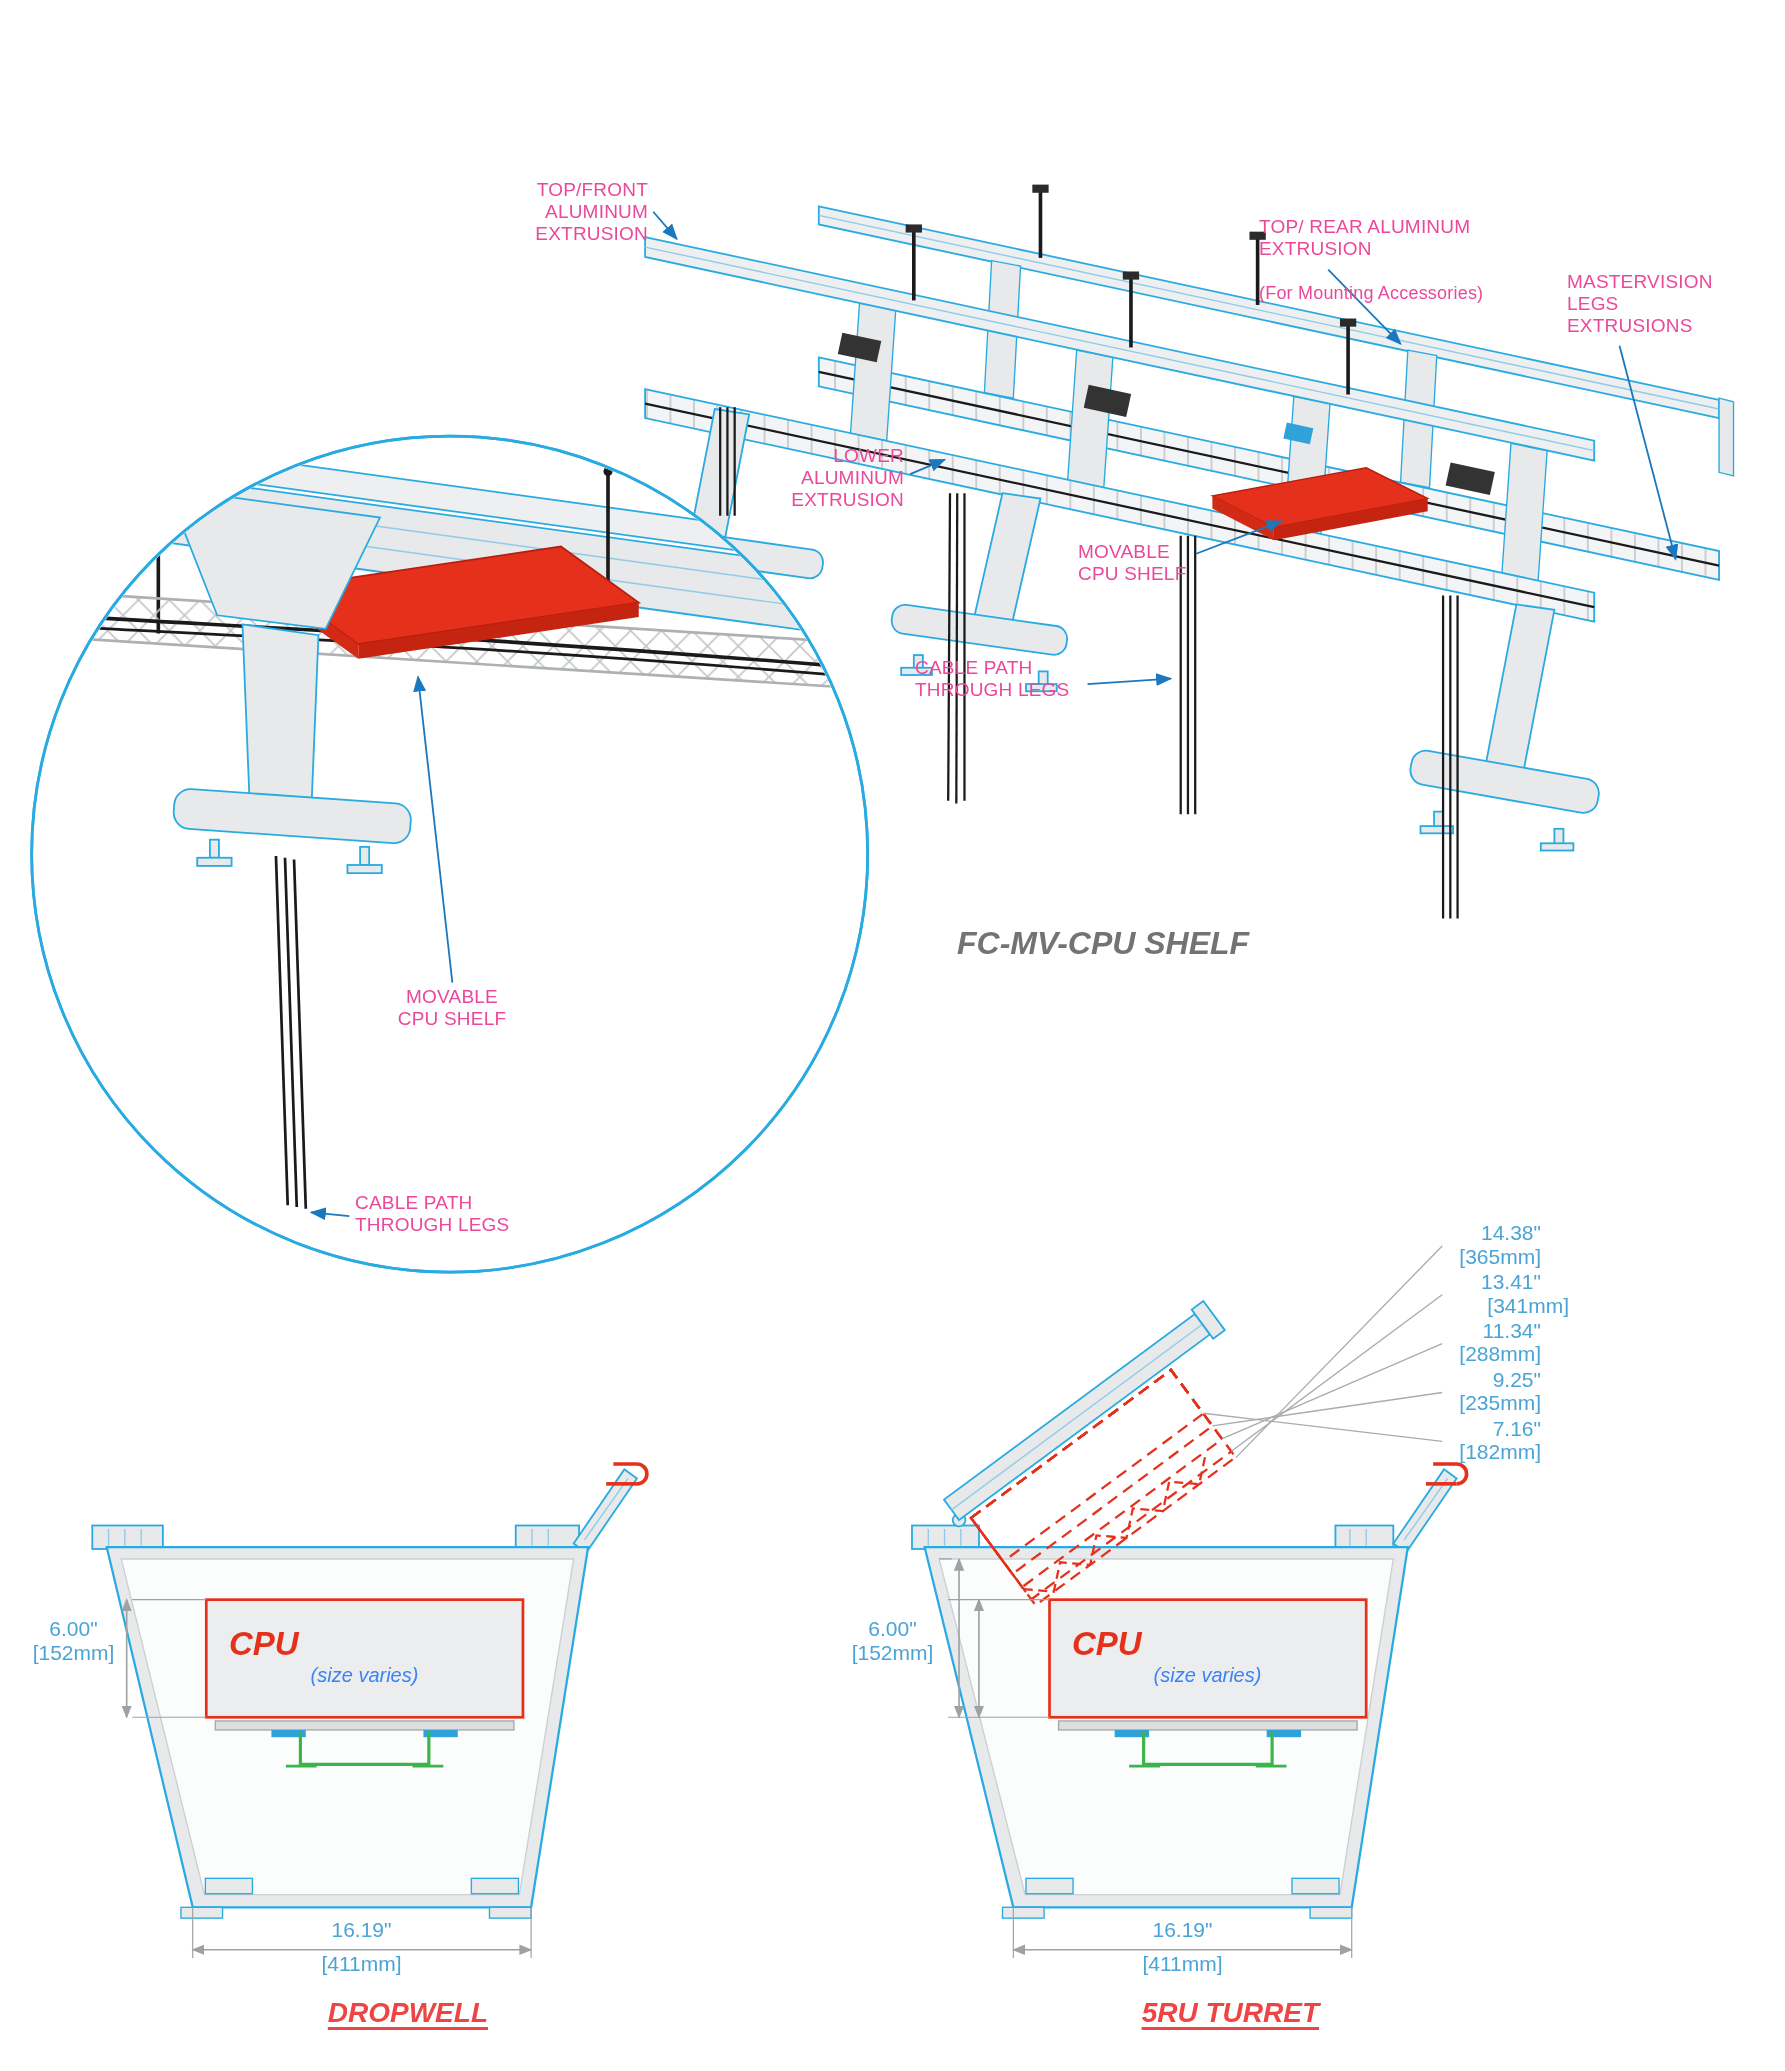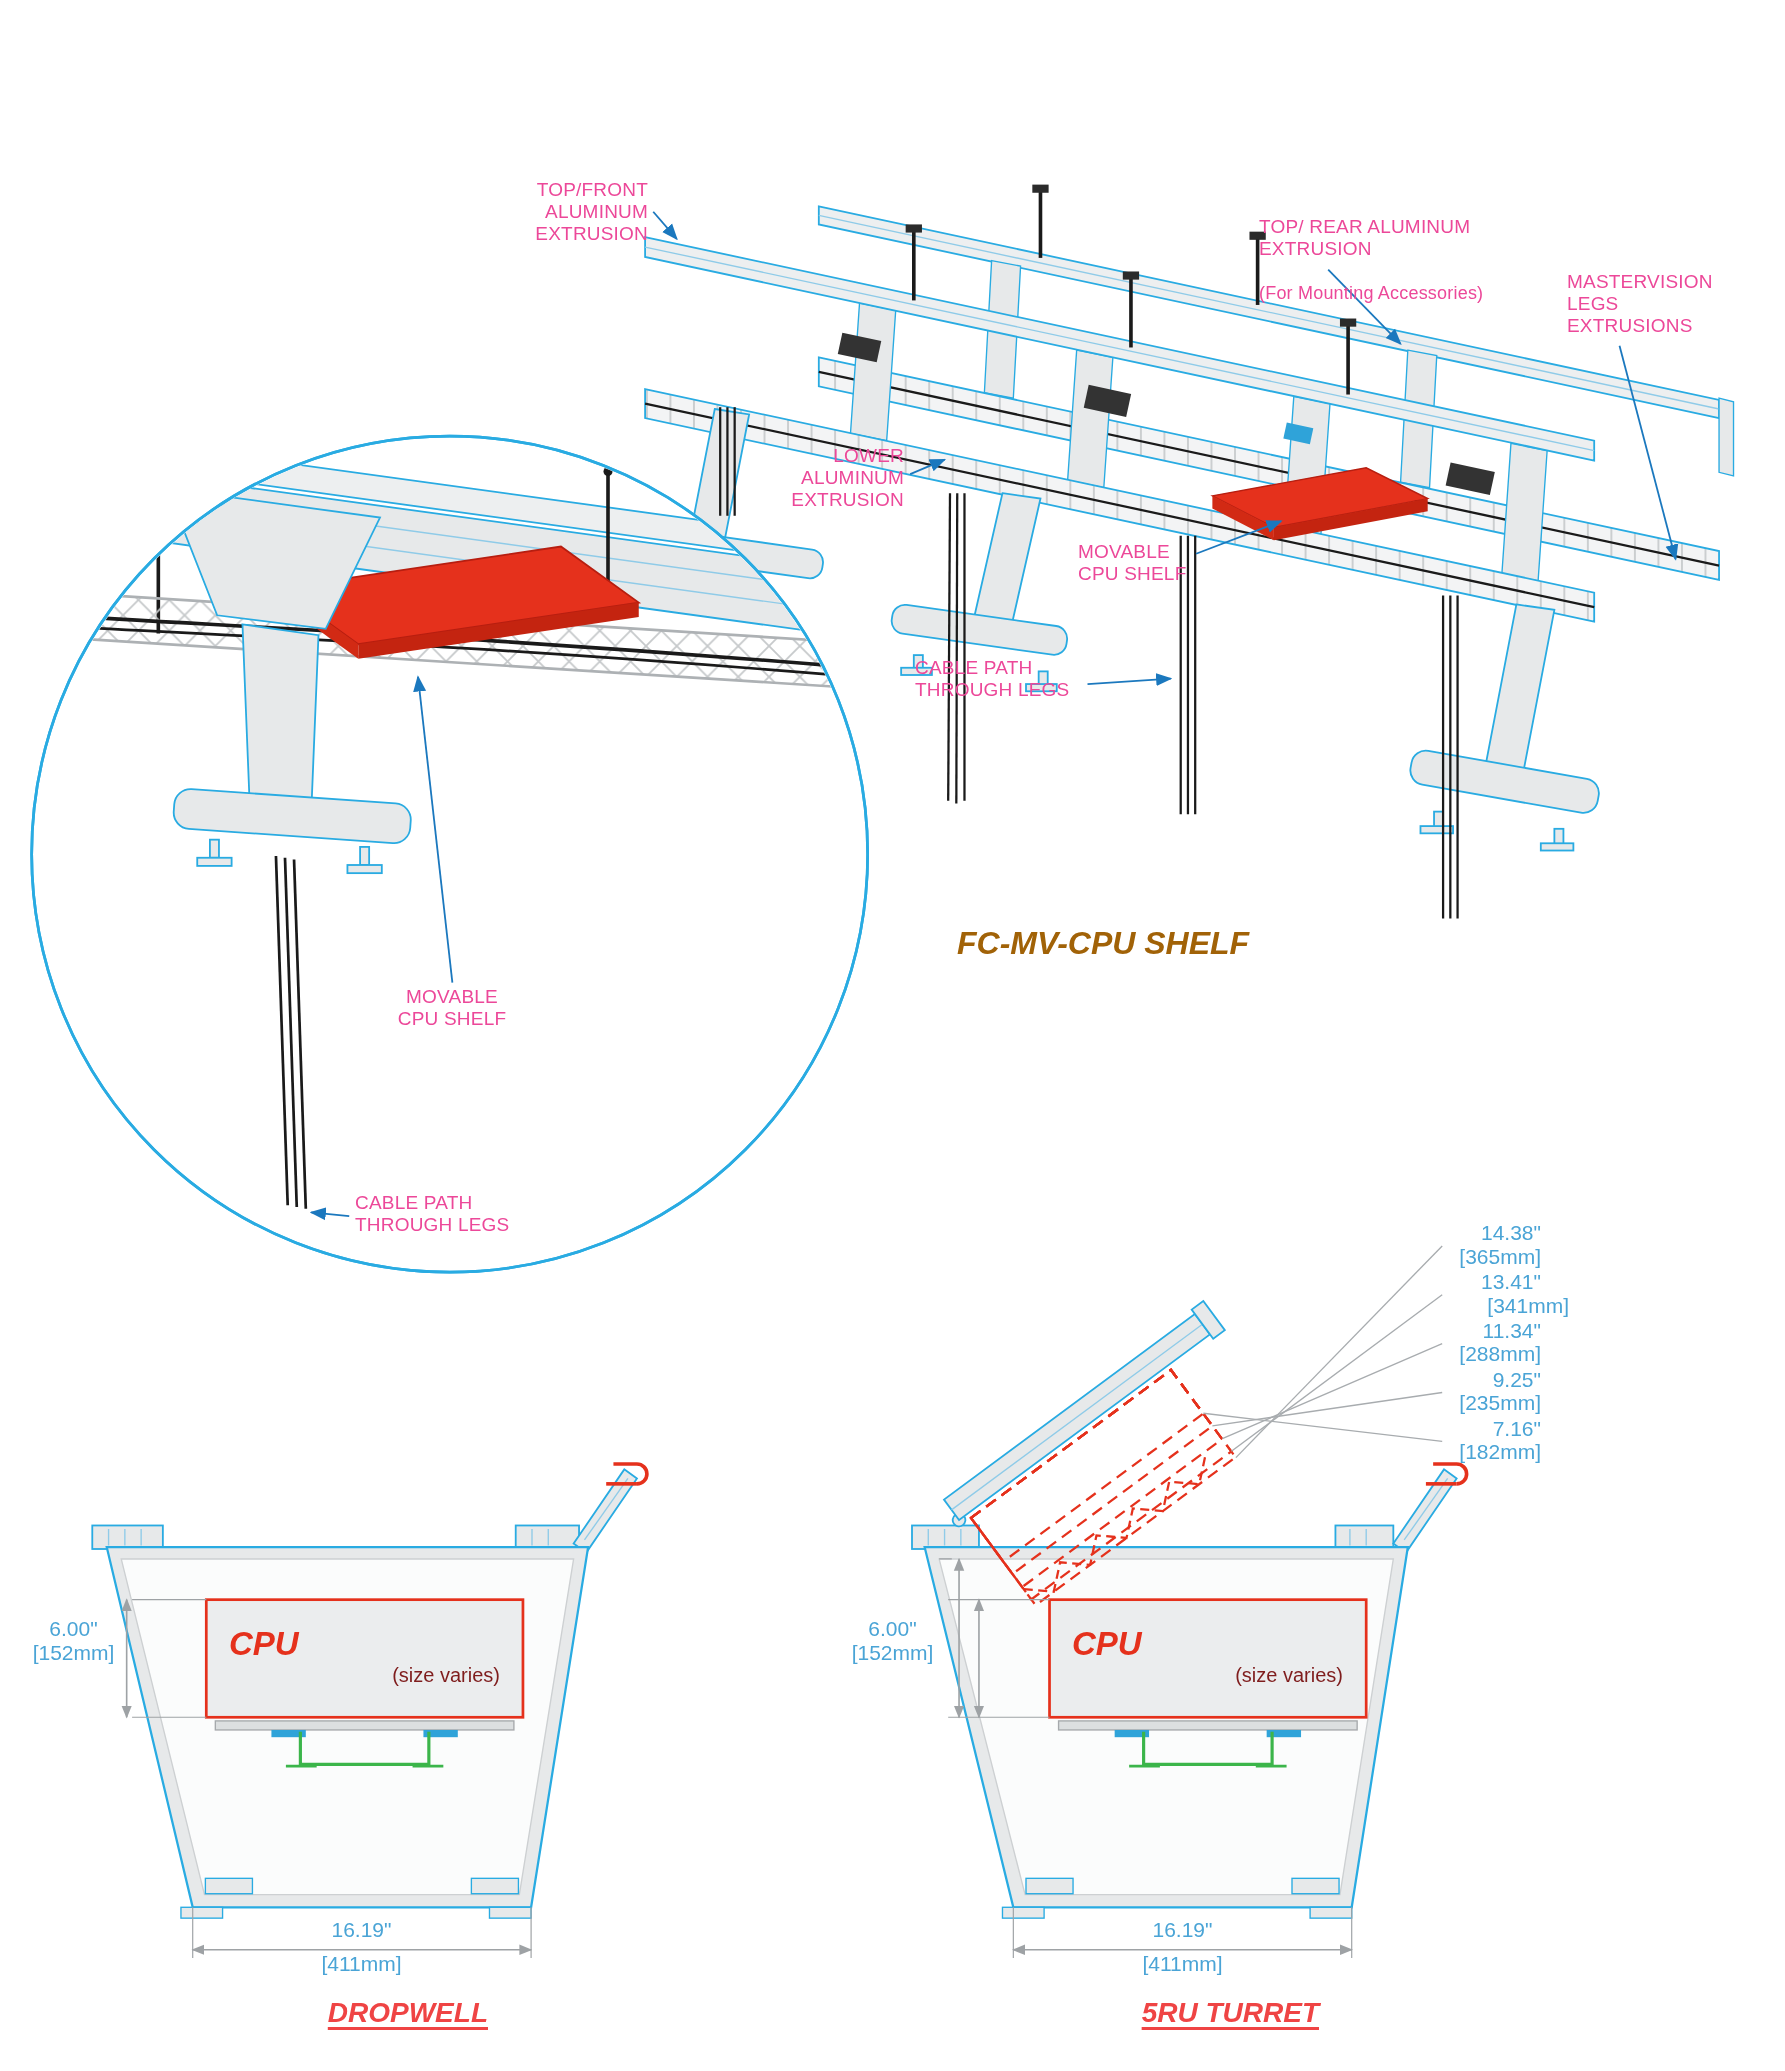--- a/index.html
+++ b/index.html
@@ -9,23 +9,23 @@
   .art{position:absolute;left:0;top:0}
   .txt{position:absolute;white-space:pre-line}
   .title{font-size:54px;font-weight:bold;font-style:italic;color:#3AA8DE;letter-spacing:-0.9px}
   .subtitle{font-size:31px;font-style:italic;color:#3AA8DE;line-height:1.22}
   .callout{font-size:19px;color:#ec4899;line-height:22px;letter-spacing:0.2px}
   .callout .sub{font-size:18px}
   .right{text-align:right}
   .center{text-align:center}
   .dim{font-size:21px;color:#4AA4D6;line-height:23.5px;text-align:center}
   .dim-r{text-align:right}
-  .product{font-size:32px;font-weight:bold;font-style:italic;color:#a16207}
+  .product{font-size:32px;font-weight:bold;font-style:italic;color:#737373}
   .cpu{font-size:33px;font-weight:bold;font-style:italic;color:#E5311C;}
-  .cpu-note{font-size:20px;color:#7f1d1d;text-align:right}
+  .cpu-note{font-size:20px;font-style:italic;color:#3b82f6;text-align:center}
   .sec{font-size:28px;font-weight:bold;font-style:italic;color:#ef4444;text-align:right;
        text-decoration:underline;text-underline-offset:5.4px;text-decoration-thickness:2.7px}
 </style>
 </head>
 <body>
 
 <div class="page">
 
 <svg class="art" width="1786" height="2072" viewBox="0 0 1974 2290">
   <defs>

